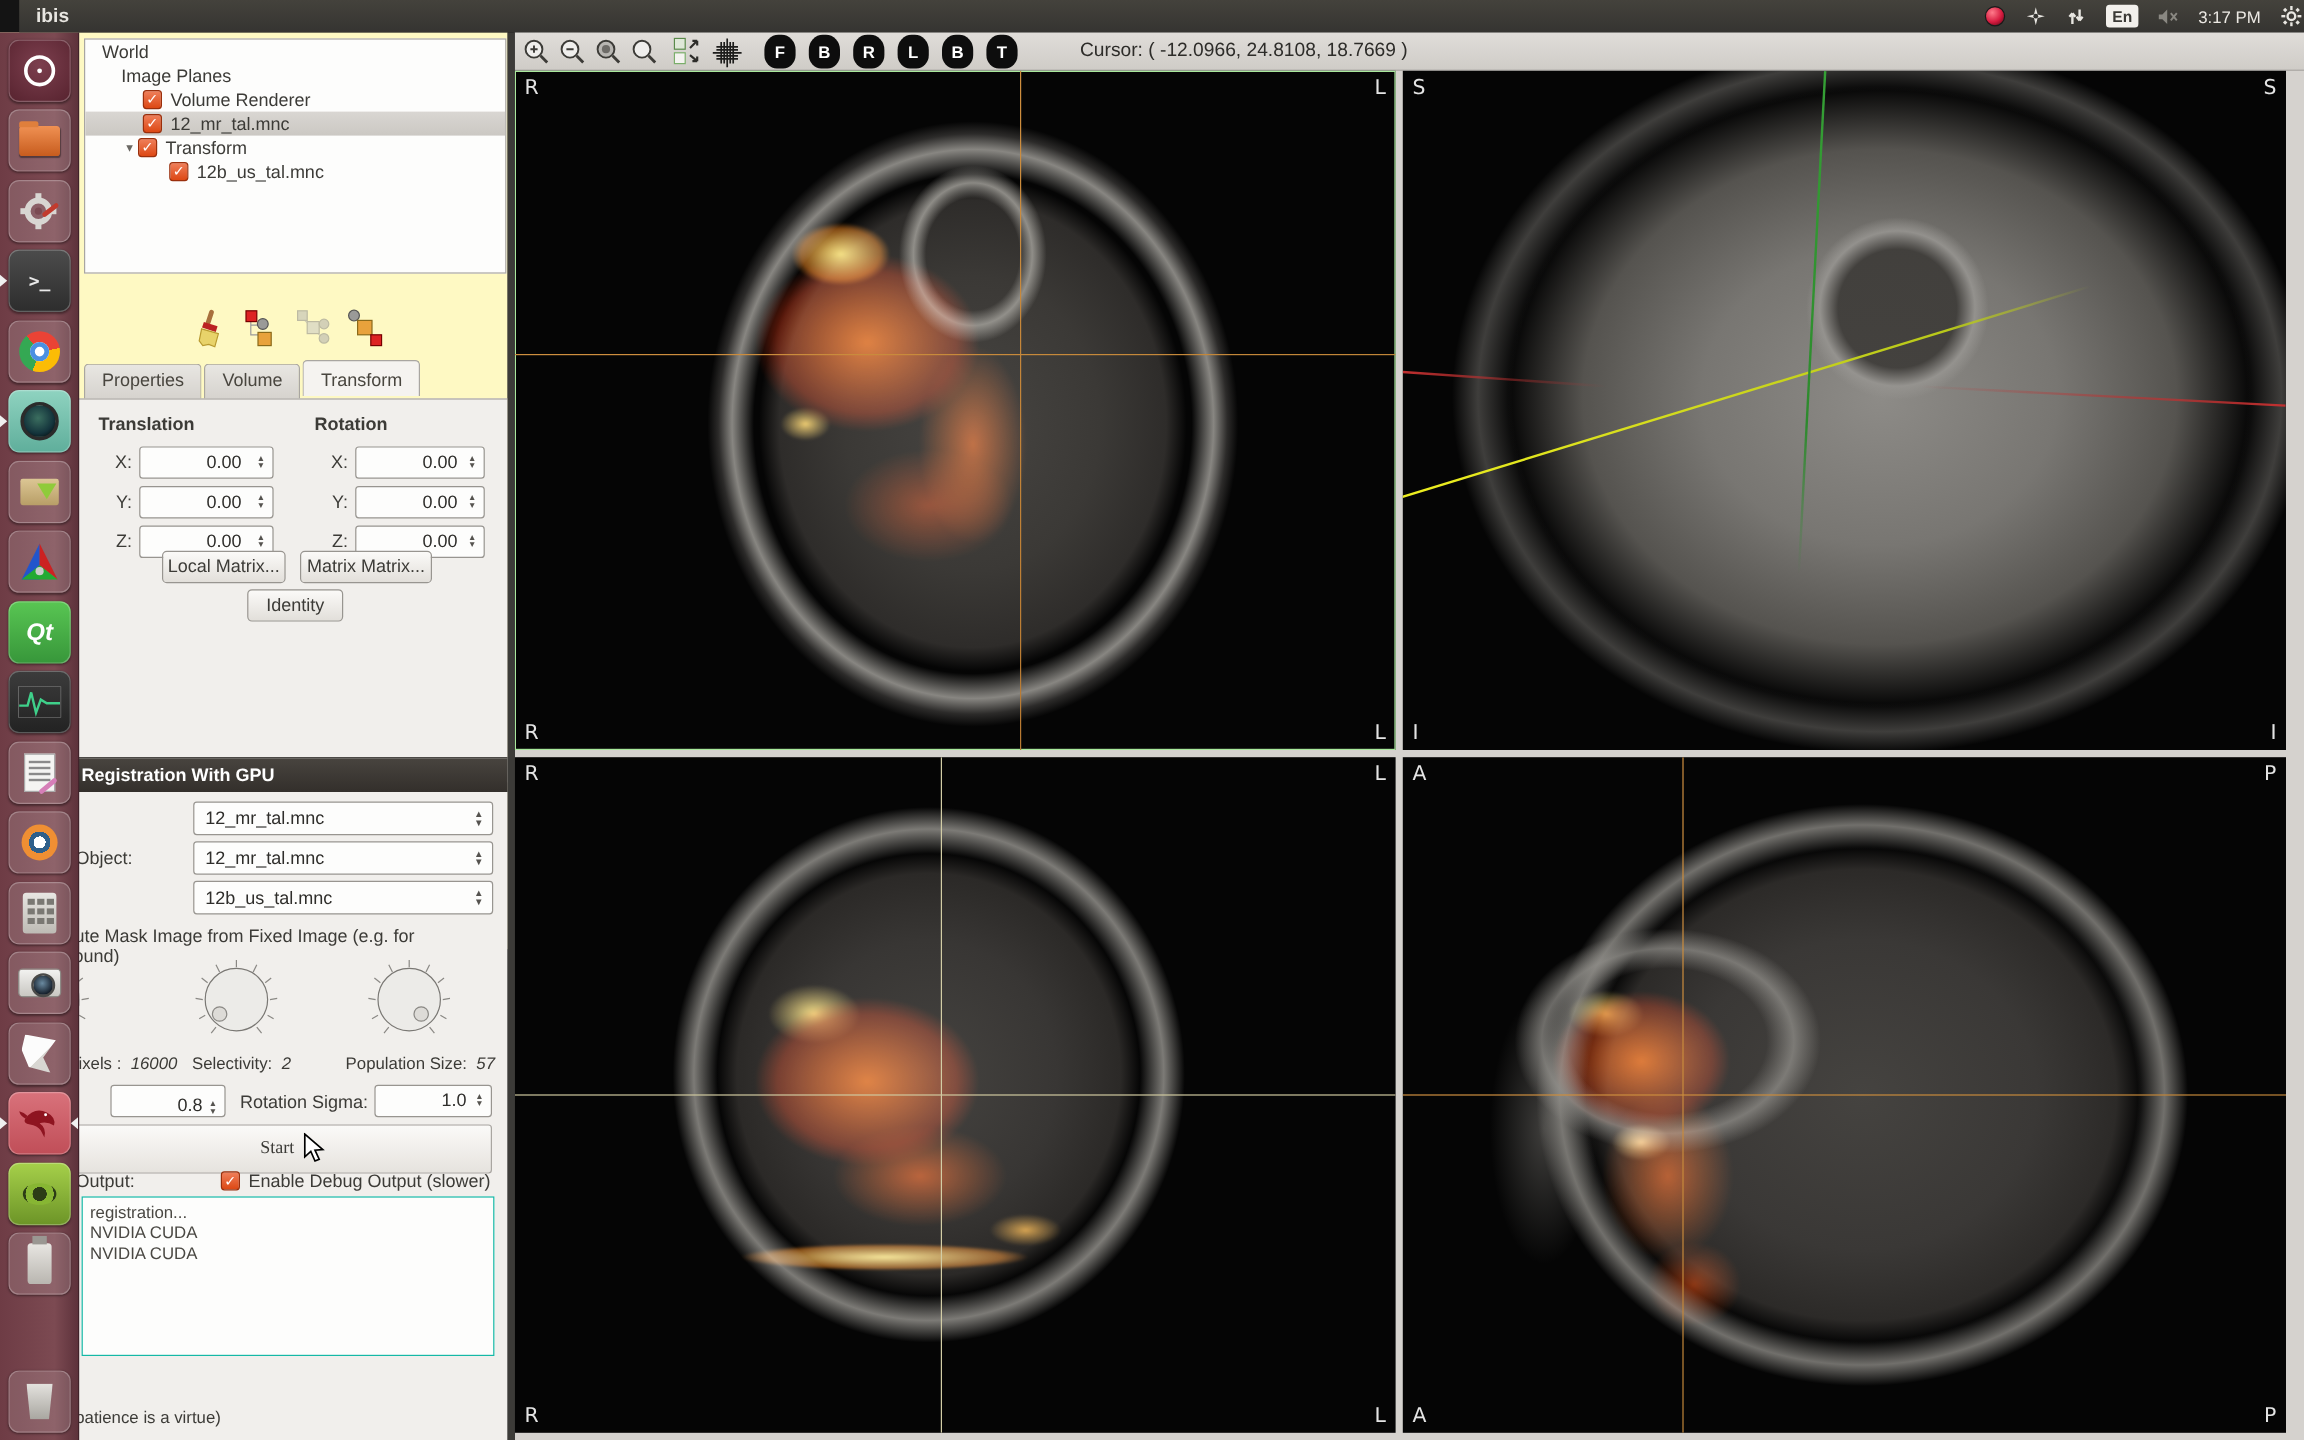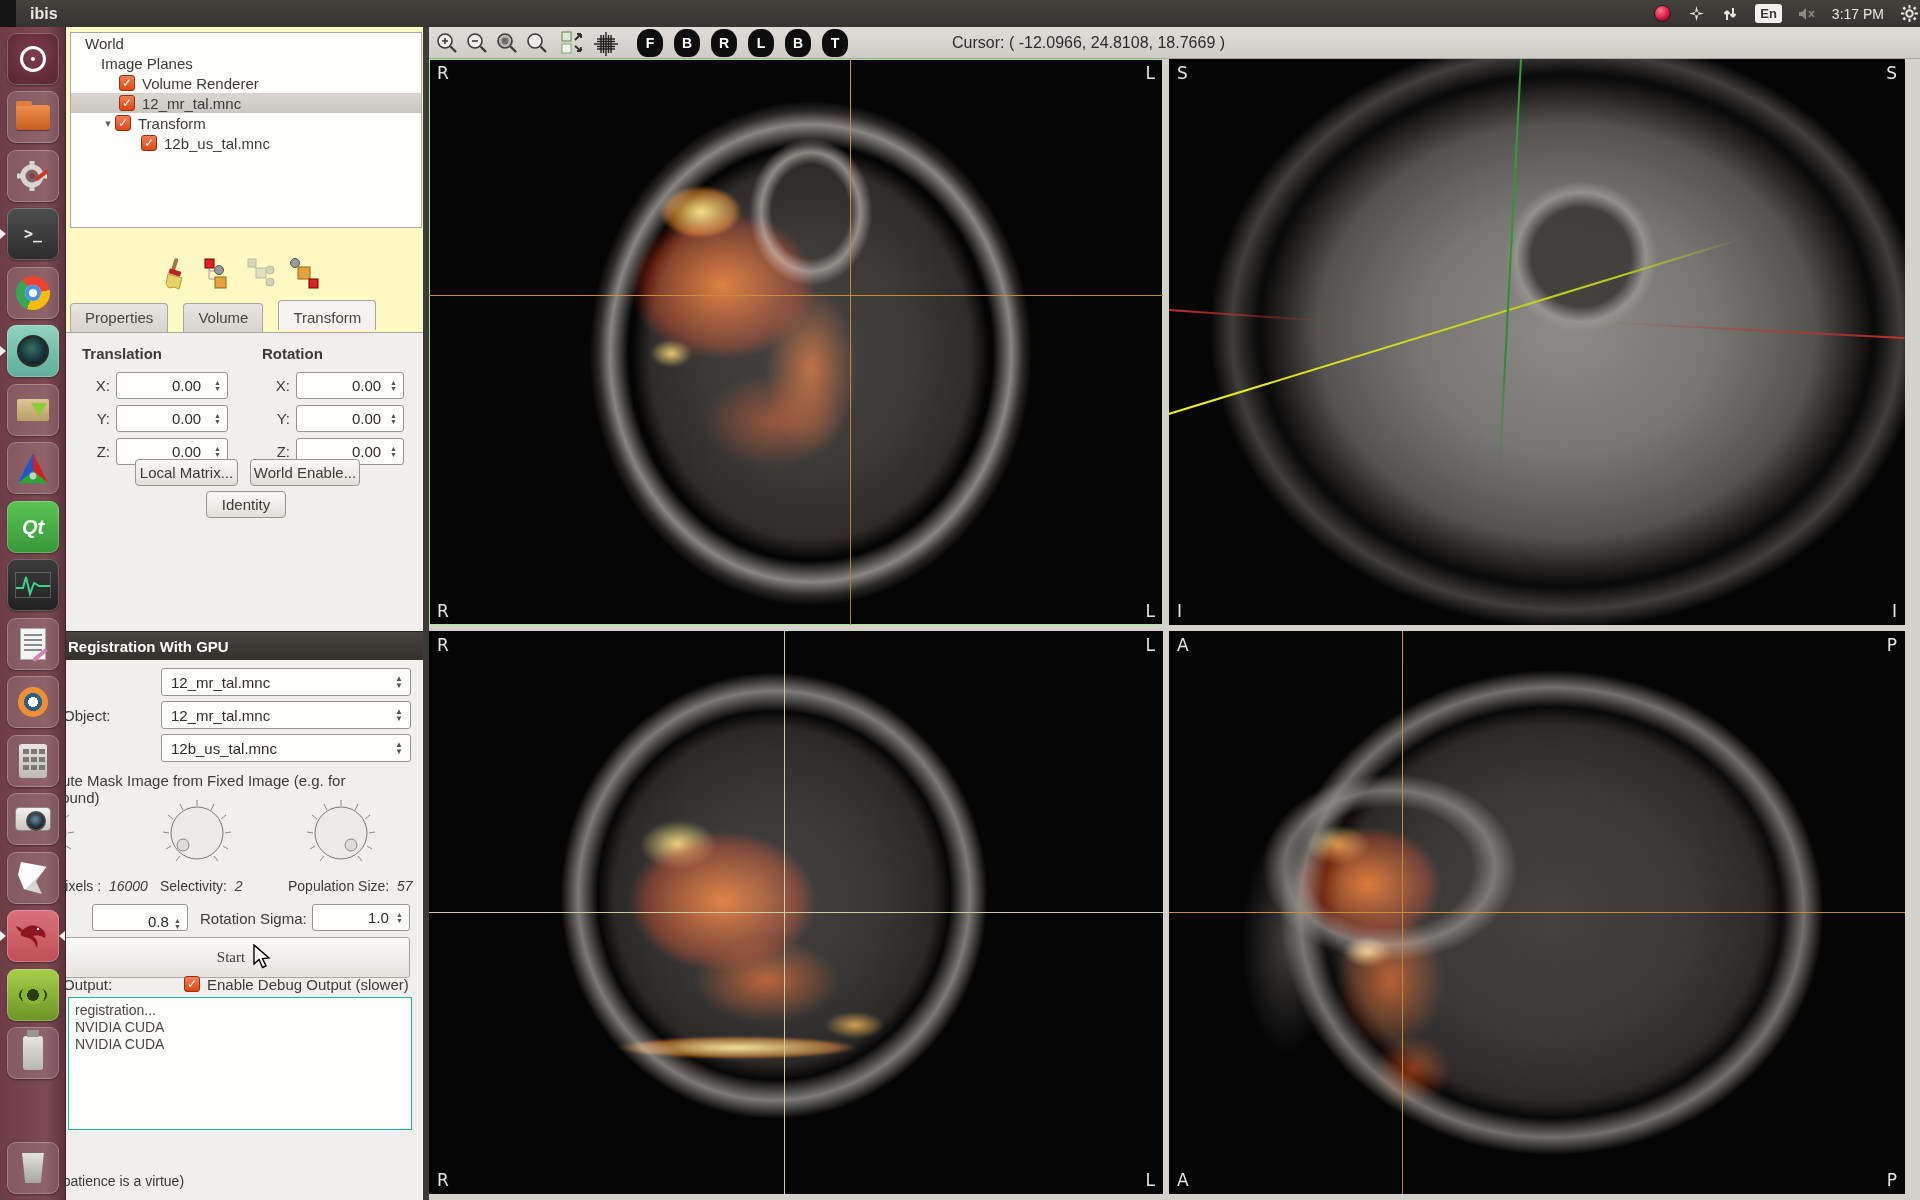--- a/index.html
+++ b/index.html
@@ -89,21 +89,21 @@
   .trow { position:relative; height:20px; display:flex; align-items:center; }
   .trow.sel { background:linear-gradient(#d9d6d2,#cbc8c3); }
   .chk { width:16px; height:16px; border-radius:3px; background:linear-gradient(#ef7f5a,#dd4814);
     border:1px solid #9a2f0c; color:#fff; font-size:12px; line-height:14px; text-align:center; margin-right:7px; }
   .twisty { color:#6a6863; font-size:11px; width:14px; text-align:center; }
 
   #objtools { position:absolute; left:160px; top:228px; width:200px; height:42px; display:flex; gap:13px; align-items:center; }
 
   #tabs { position:absolute; left:70px; top:276px; height:30px; display:flex; font-size:15px; color:#49463f; }
   .tab { padding:5px 14px 4px; background:linear-gradient(#e8e6e2,#d5d2cd); border:1px solid #a9a6a1;
-    border-bottom:none; border-radius:4px 4px 0 0; margin-right:15px; }
+    border-bottom:none; border-radius:4px 4px 0 0; margin-right:2px; }
   .tab.active { background:#f5f3f0; position:relative; top:-3px; padding-top:8px; z-index:2; }
   #tabcontent { position:absolute; left:64px; top:305px; width:359px; height:320px;
     border-top:1px solid #a9a6a1; background:#f1efec; }
 
   .grouphdr { position:absolute; font-size:15px; font-weight:bold; color:#3c3b37; }
   .axisrow { position:absolute; display:flex; align-items:center; font-size:15px; color:#3c3b37; }
   .axisrow .lbl { width:22px; text-align:right; margin-right:6px; }
   .spin { display:flex; width:112px; height:27px; background:#fdfdfc; border:1px solid #989590;
     border-radius:3px; align-items:center;padding-left:47px; }
   .spin .val { flex:1; padding-left:8px; font-size:15px; color:#2f2e2b; }
@@ -140,21 +140,21 @@
 
   
   #viewer { position:absolute; left:429px; top:27px; width:1491px; height:1173px; background:#d5d2ce; z-index:5; }
   #vtoolbar { position:absolute; left:0; top:0; width:1491px; height:32px;
     background:linear-gradient(#e0ddd9,#cfccc7); border-bottom:1px solid #a9a6a1;
     display:flex; align-items:center; }
   .mag { width:24px; height:24px; margin-left:6px; }
   .headbtn { width:26px; height:28px; background:#0d0d0d; border-radius:45% 45% 40% 40%;
     color:#fff; font-size:14px; font-weight:bold; display:flex; align-items:center; justify-content:center;
     margin-left:11px; }
-  #cursorinfo { margin-left:104px; font-size:16px; color:#2d2c29; }
+  #cursorinfo { margin-left:52px; font-size:16px; color:#2d2c29; }
 
   .vp { position:absolute; background:#050505; overflow:hidden; }
   #vp-axial { left:0; top:32px; width:734px; height:566px; outline:1px solid #a9e89c; outline-offset:-1px; }
   #vp-3d { left:740px; top:32px; width:736px; height:566px; }
   #vp-coronal { left:0; top:604px; width:734px; height:563px; }
   #vp-sagittal { left:740px; top:604px; width:736px; height:563px; }
   .corner { position:absolute; color:#e4e4e4; font-size:17px; font-family:"DejaVu Sans",sans-serif; z-index:6; }
   .c-tl { left:8px; top:4px; } .c-tr { right:8px; top:4px; }
   .c-bl { left:8px; bottom:4px; } .c-br { right:8px; bottom:4px; }
   .slice { position:absolute; inset:0; }
@@ -378,21 +378,21 @@
       <span class="spin" style="width:108px;">
         <span class="val">0.00</span>
         <span class="arrows">
             <span>▲</span>
             <span>▼</span>
           </span>
       </span>
     </div>
 
     <div class="pushbtn" style="left:135px; top:432px; width:103px;">Local Matrix...</div>
-    <div class="pushbtn" style="left:250px; top:432px; width:110px;">World Enable...</div>
+    <div class="pushbtn" style="left:250px; top:432px; width:110px;">Matrix Matrix...</div>
     <div class="pushbtn" style="left:206px; top:464px; width:80px;">Identity</div>
   </div>
 
   <div id="regdlg">
     <div id="regtitle">
       <span>Registration With GPU</span>
     </div>
 
     <div class="combo" style="top:36px;">
       <span class="val">12_mr_tal.mnc</span>

